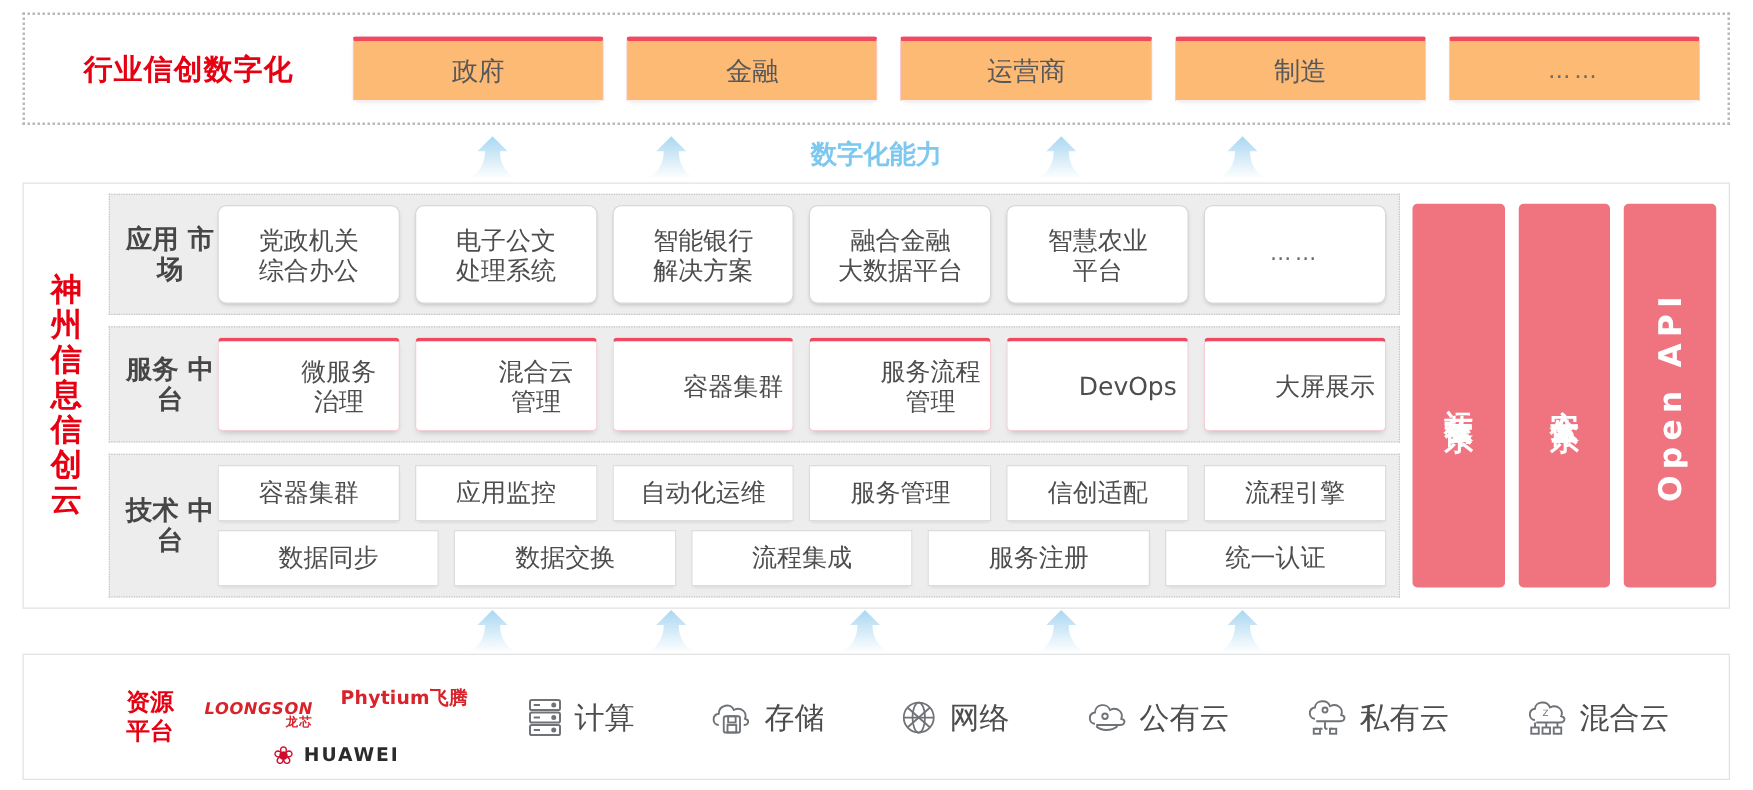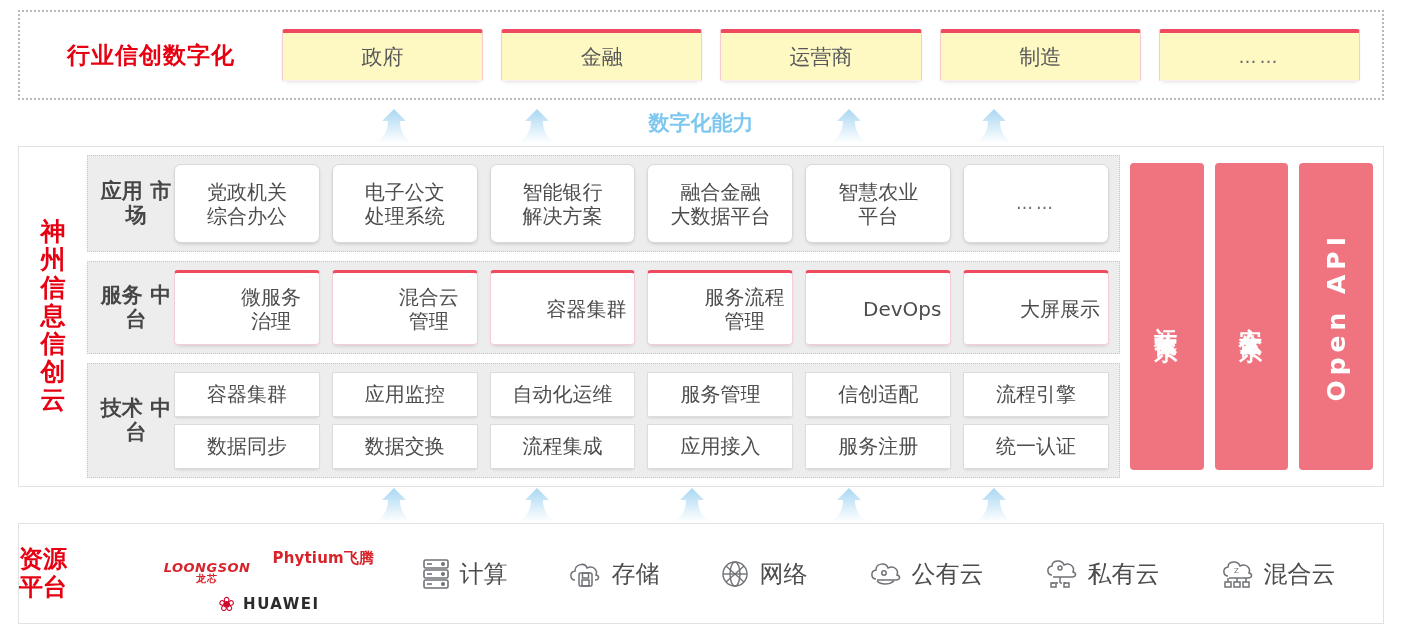--- a/index.html
+++ b/index.html
@@ -20,21 +20,21 @@
     display: flex; align-items: center;
   }
   .industry-title {
     width: 262px; flex: none; text-align: center;
     color: #e60012; font-weight: bold; font-size: 23px;
     letter-spacing: 1px;
   }
   .industry-cards { flex: 1; display: flex; gap: 18px; padding-right: 22px; }
   .ind-card {
     flex: 1; height: 52px;
-    background: #fef9c3;
+    background: #fdba74;
     border-top: 4px solid #ef4a5f;
     border-left: 1px solid #f8c9d0;
     border-right: 1px solid #f8c9d0;
     border-bottom: 1px solid #fdeef0;
     border-radius: 3px 3px 0 0;
     display: flex; align-items: center; justify-content: center;
     font-size: 21px; color: #58585a;
     box-shadow: 0 3px 5px -3px rgba(0,0,0,.18);
   }
   .dots-small { letter-spacing: 3px; font-size: 18px; color:#6b6b6b; }
@@ -130,29 +130,29 @@
   }
 
   
   .resource {
     position: absolute; left: 18px; top: 523px;
     width: 1366px; height: 101px;
     border: 1px solid #e2e2e2; background: #fff;
     display: flex; align-items: center;
   }
   .res-title {
-    width: 120px; flex: none; text-align: left;
-    color: #e60012; font-weight: bold; font-size: 24px; line-height: 1.16;
+    width: 120px; flex: none; text-align: right;
+    color: #e60012; font-weight: bold; font-size: 19px; line-height: 1.16;
   }
   .logos {
     width: 260px; flex: none;
     display: flex; flex-direction: column; align-items: center; gap: 10px;
   }
   .logo-row1 { display: flex; align-items: center; gap: 22px; }
-  .logo-loong { display:flex; flex-direction:column; align-items:center; line-height:1;margin-top:28px; }
+  .logo-loong { display:flex; flex-direction:column; align-items:flex-end; line-height:1;margin-top:28px; }
   .logo-loong .en {
     color:#d8232a; font-weight:bold; font-size:13px; font-style:italic;
     letter-spacing:.5px;
   }
   .logo-loong .cn { color:#d8232a; font-weight:bold; font-size:10px; letter-spacing:1px; }
   .logo-phytium { color:#d8232a; font-weight:bold; font-size:15px; letter-spacing:.2px; }
   .logo-huawei { display:flex; align-items:center; gap:8px; }
   .logo-huawei .mark { color:#cf0a2c; font-size:20px; line-height:1; }
   .logo-huawei .txt { color:#2b2b2b; font-weight:bold; font-size:15px; letter-spacing:1.5px; }
 
@@ -274,21 +274,20 @@
               <div class="tech-cell">应用监控</div>
               <div class="tech-cell">自动化运维</div>
               <div class="tech-cell">服务管理</div>
               <div class="tech-cell">信创适配</div>
               <div class="tech-cell">流程引擎</div>
             </div>
             <div class="tech-row">
               <div class="tech-cell">数据同步</div>
               <div class="tech-cell">数据交换</div>
               <div class="tech-cell">流程集成</div>
-              <div class="tech-cell">应用接入</div>
               <div class="tech-cell">服务注册</div>
               <div class="tech-cell">统一认证</div>
             </div>
           </div>
         </div>
 
       </div>
 
       <div class="pillars">
         <div class="pillar">

